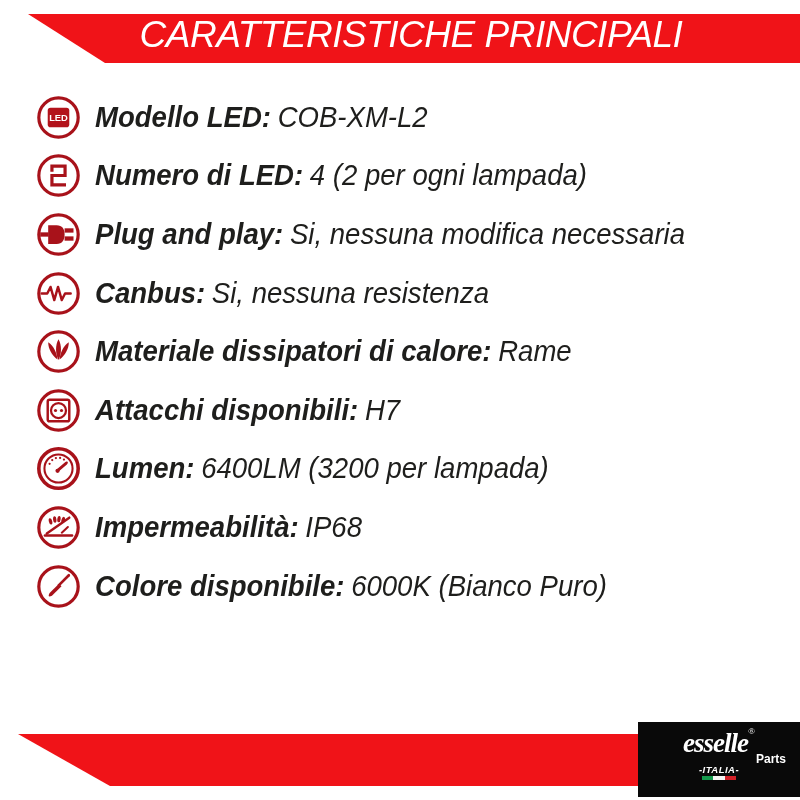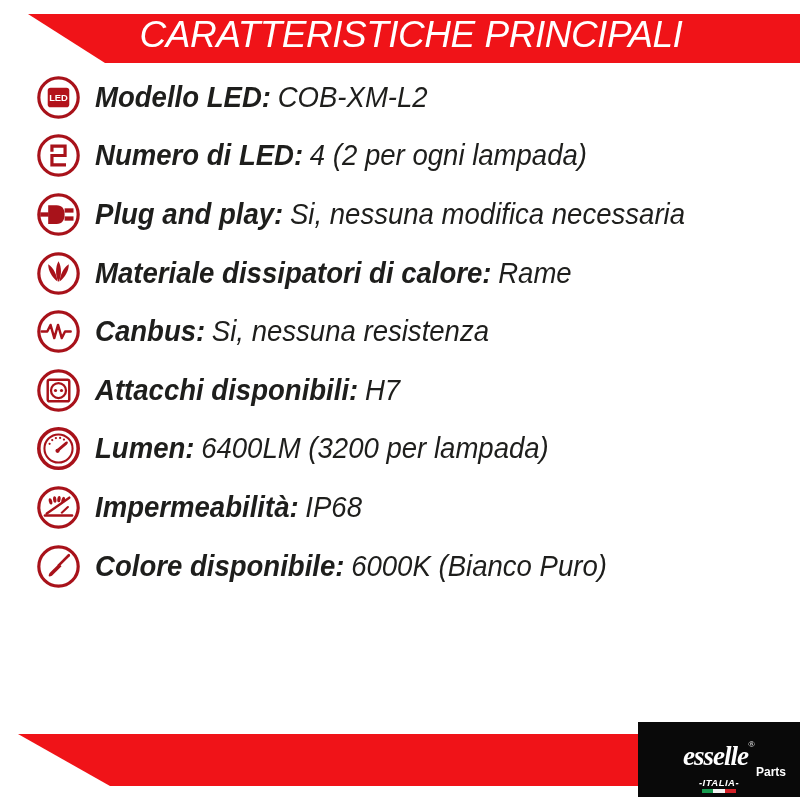--- a/index.html
+++ b/index.html
@@ -13,21 +13,21 @@
     position:absolute;left:28px;top:14px;width:790px;height:49px;
     background:#f01318;
     clip-path:polygon(0 0,100% 0,100% 100%,77px 100%);
     display:flex;align-items:flex-start;justify-content:center;
   }
   .top-banner .title{
     color:#ffffff;font-style:italic;font-size:37px;font-weight:400;
     letter-spacing:-0.5px;transform:translateX(-12px);white-space:nowrap;
   }
   
-  .rows{position:absolute;top:68px;left:36px;width:760px;}
+  .rows{position:absolute;top:88px;left:36px;width:760px;}
   .row{display:flex;align-items:center;height:58.6px;}
   .icon{width:45px;height:45px;flex:0 0 45px;display:block;}
   .icon svg{display:block;width:45px;height:45px;}
   .txt{
     margin-left:14px;white-space:nowrap;color:#1e1e1c;
     font-style:italic;font-size:29px;line-height:1;
     transform:scaleX(0.95);transform-origin:left center;
   }
   .lbl{font-weight:700;}
   .val{font-weight:400;margin-left:7px;}
@@ -35,21 +35,21 @@
   .bottom-banner{
     position:absolute;left:18px;top:734px;width:620px;height:52px;
     background:#f01318;
     clip-path:polygon(0 0,100% 0,100% 100%,92px 100%);
   }
   
   .logo-box{
     position:absolute;left:638px;top:722px;width:162px;height:75px;
     background:#090909;color:#ffffff;
     display:flex;flex-direction:column;align-items:center;
-    padding-top:18px;box-sizing:border-box;
+    padding-top:5px;box-sizing:border-box;
   }
   .brand-line{
     font-family:"Liberation Serif", serif;
     font-style:italic;font-weight:700;font-size:27px;line-height:1;
     letter-spacing:-1px;white-space:nowrap;
   }
   .brand-line sup{font-size:9px;letter-spacing:0;vertical-align:18px;font-weight:400;}
   .parts-line{
     align-self:flex-end;margin-right:14px;margin-top:-4px;
     font-weight:700;font-size:12px;line-height:1;
@@ -110,39 +110,39 @@
     </span>
     <div class="txt">
       <span class="lbl">Plug and play:</span><span class="val">Si, nessuna modifica necessaria</span>
     </div>
   </div>
 
   <div class="row">
     <span class="icon">
       <svg viewBox="0 0 48 48">
         <circle cx="24" cy="24" r="21" fill="none" stroke="#a8121a" stroke-width="3.4"></circle>
+        <path d="M6 24 h6 l3.5 -7 4 14 4 -14 4 14 3.5 -7 h6" fill="none" stroke="#a8121a" stroke-width="2.6" stroke-linejoin="round" stroke-linecap="round"></path>
+      </svg>
+    </span>
+    <div class="txt">
+      <span class="lbl">Canbus:</span><span class="val">Si, nessuna resistenza</span>
+    </div>
+  </div>
+
+  <div class="row">
+    <span class="icon">
+      <svg viewBox="0 0 48 48">
+        <circle cx="24" cy="24" r="21" fill="none" stroke="#a8121a" stroke-width="3.4"></circle>
         <path d="M24 11 C20.5 17 20.5 27 24 33 C27.5 27 27.5 17 24 11 Z" fill="#a8121a"></path>
         <path d="M13 14 C13 21 17 28 23 32.5 C22 25 19 18 13 14 Z" fill="#a8121a"></path>
         <path d="M35 14 C35 21 31 28 25 32.5 C26 25 29 18 35 14 Z" fill="#a8121a"></path>
       </svg>
     </span>
     <div class="txt">
       <span class="lbl">Materiale dissipatori di calore:</span><span class="val">Rame</span>
-    </div>
-  </div>
-
-  <div class="row">
-    <span class="icon">
-      <svg viewBox="0 0 48 48">
-        <circle cx="24" cy="24" r="21" fill="none" stroke="#a8121a" stroke-width="3.4"></circle>
-        <path d="M6 24 h6 l3.5 -7 4 14 4 -14 4 14 3.5 -7 h6" fill="none" stroke="#a8121a" stroke-width="2.6" stroke-linejoin="round" stroke-linecap="round"></path>
-      </svg>
-    </span>
-    <div class="txt">
-      <span class="lbl">Canbus:</span><span class="val">Si, nessuna resistenza</span>
     </div>
   </div>
 
   <div class="row">
     <span class="icon">
       <svg viewBox="0 0 48 48">
         <circle cx="24" cy="24" r="21" fill="none" stroke="#a8121a" stroke-width="3.4"></circle>
         <rect x="12.5" y="12.5" width="23" height="23" rx="2" fill="none" stroke="#a8121a" stroke-width="2.6"></rect>
         <circle cx="24" cy="24" r="8" fill="none" stroke="#a8121a" stroke-width="2.4"></circle>
         <circle cx="20.8" cy="24" r="1.7" fill="#a8121a"></circle>

